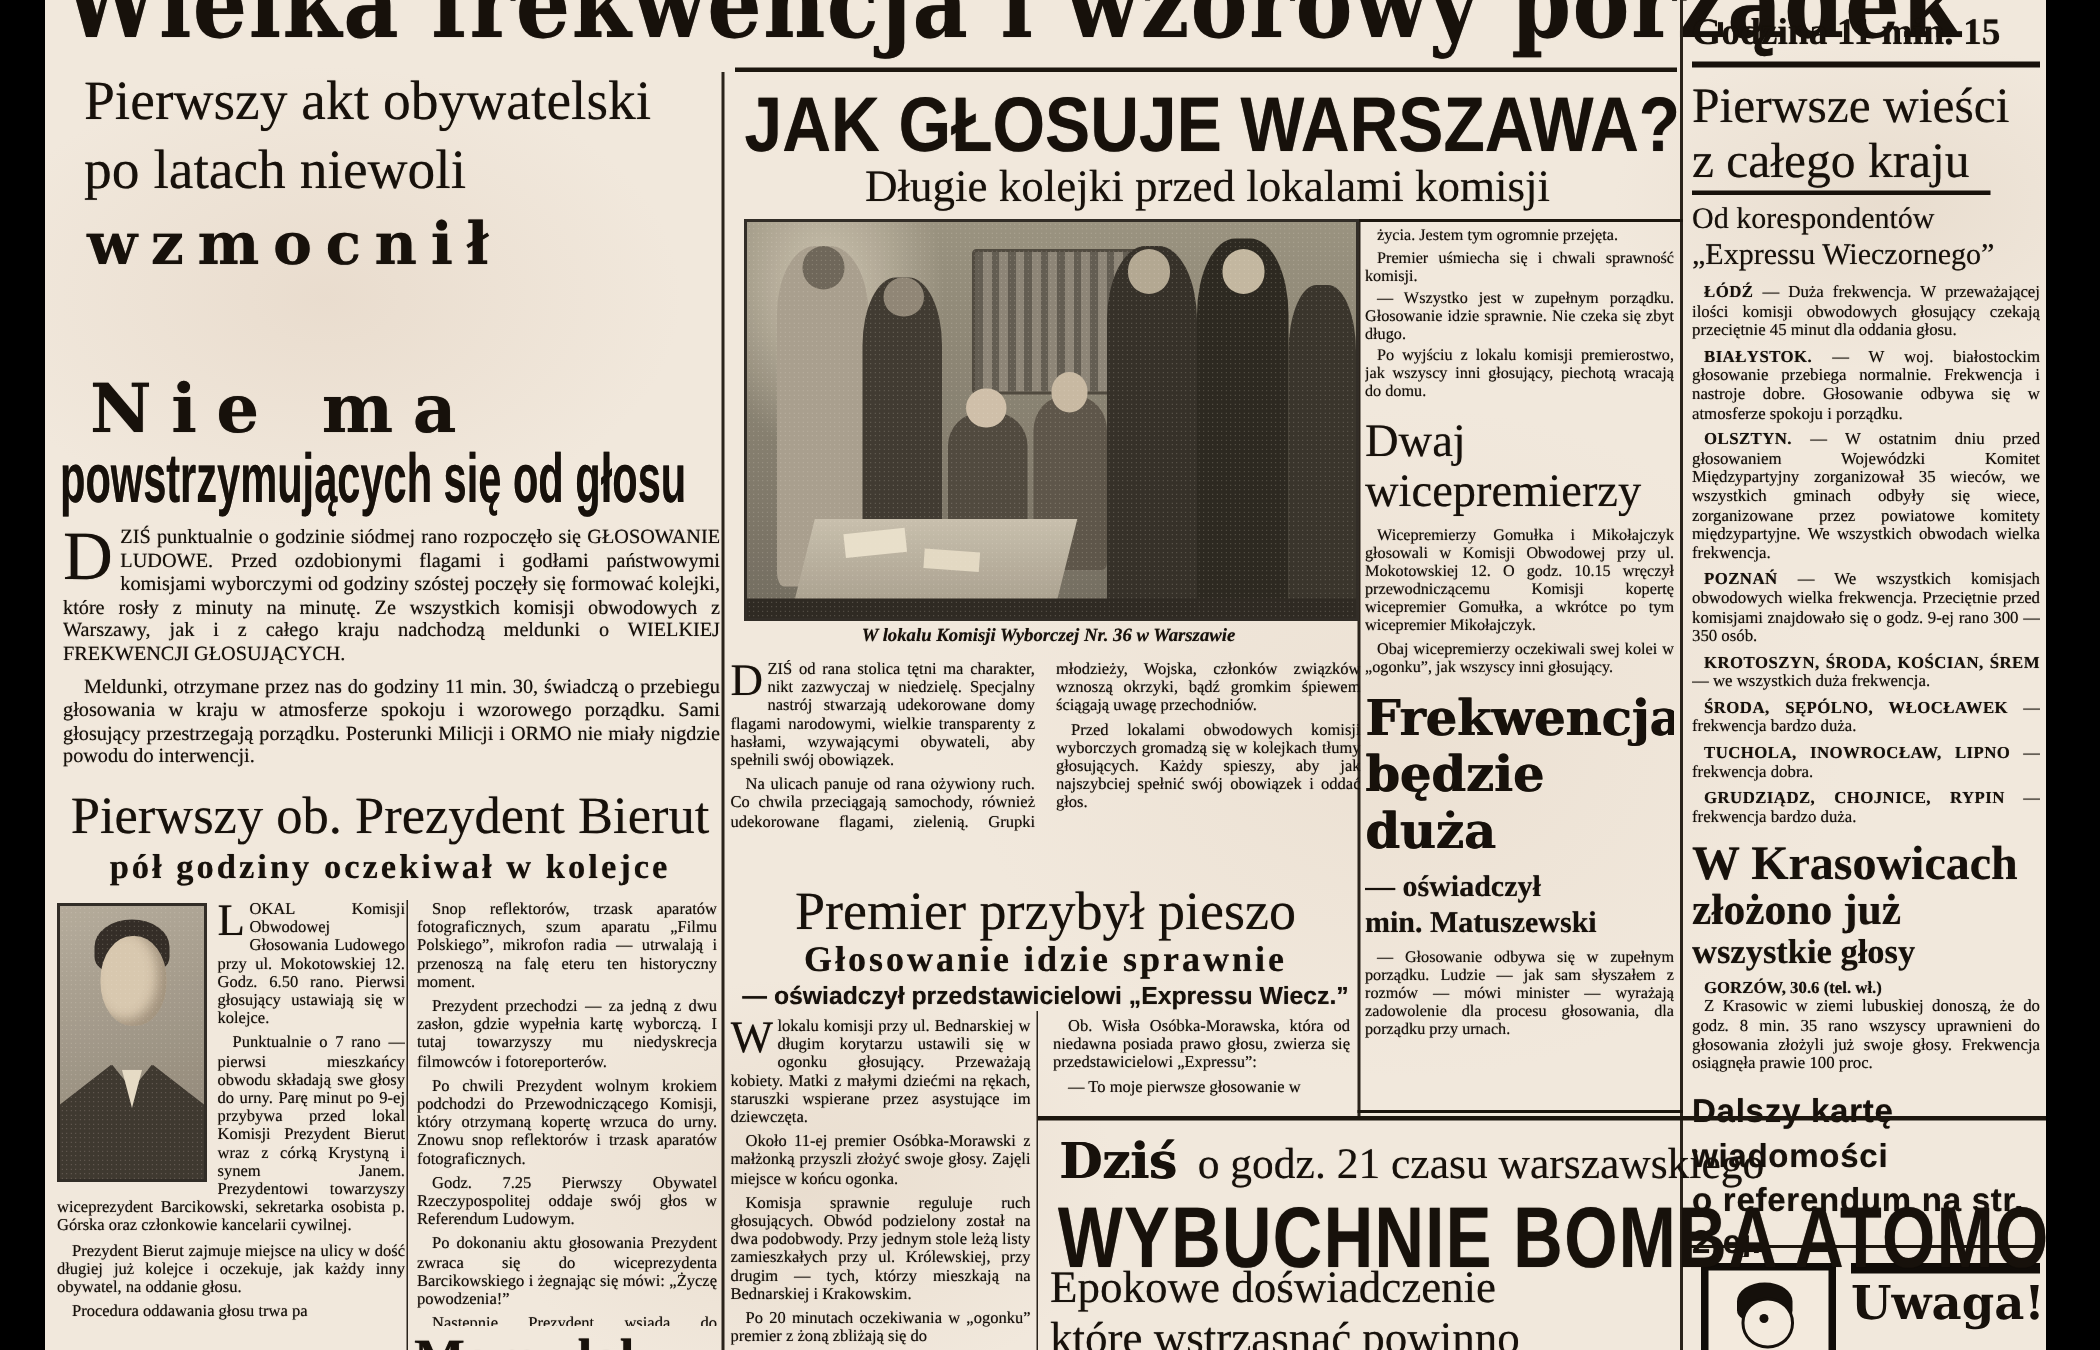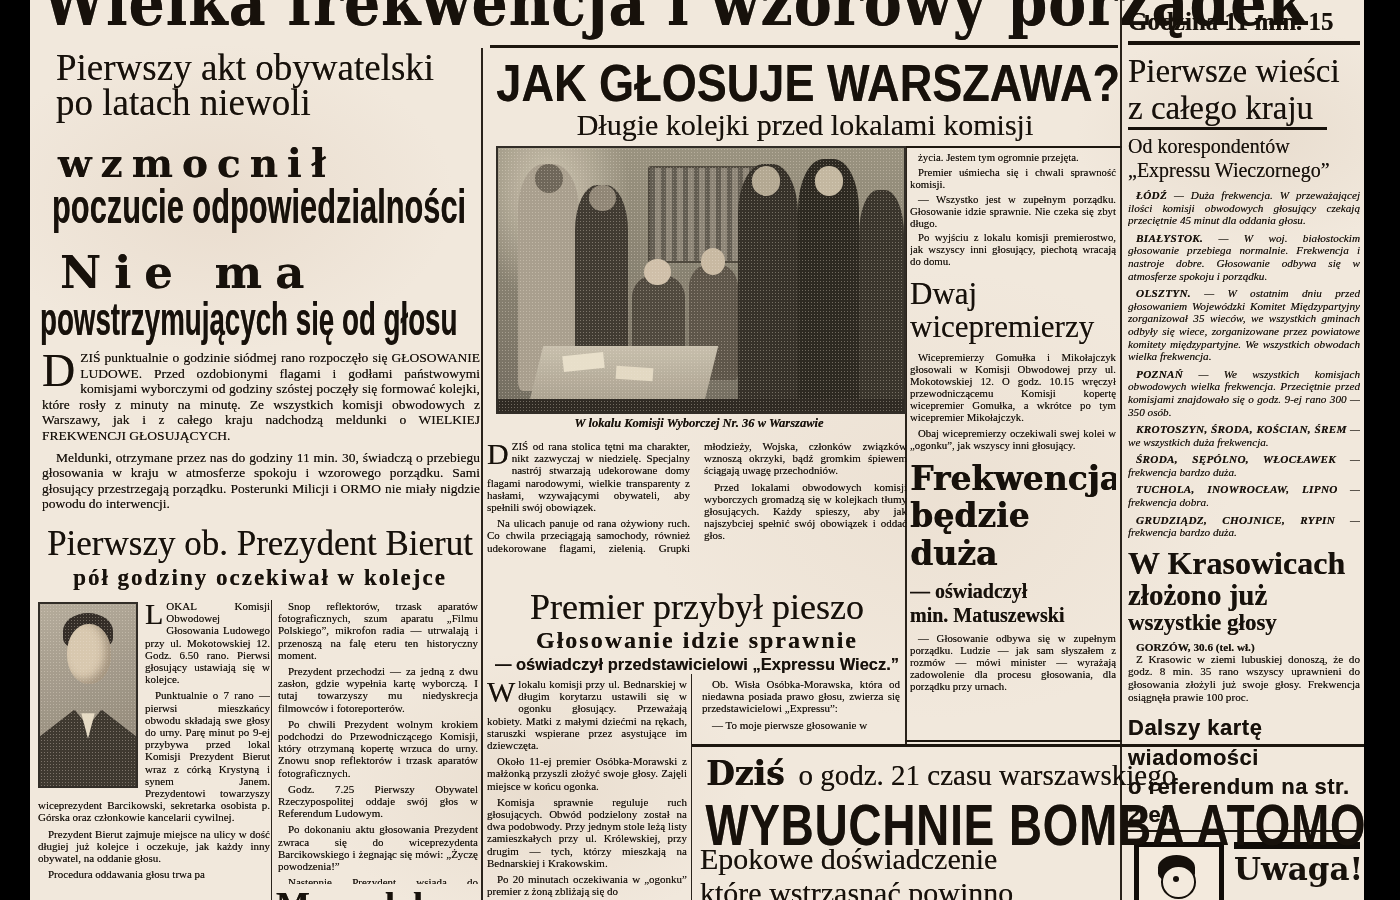--- a/index.html
+++ b/index.html
@@ -26,21 +26,21 @@
   .dropcap-big{float:left;font-size:46px;line-height:38px;padding:2px 5px 0 0;}
   .soft{text-shadow:0 0 .5px rgba(23,17,11,.65);}
   
   .photoframe{position:absolute;border:2px solid #2b2620;overflow:hidden;filter:contrast(.93) sepia(.10);}
   .halftone::after{content:"";position:absolute;inset:0;
       background-image:radial-gradient(rgba(241,232,220,.34) 22%, transparent 24%);
       background-size:3px 3px;pointer-events:none;}
   .fig{position:absolute;border-radius:42% 42% 8% 8% / 20% 20% 4% 4%;}
   .face{position:absolute;border-radius:50%;}
   
-  .dispatch{margin:0 0 5px 0;text-indent:8px;text-align:justify;font-style:italic;}
+  .dispatch{margin:0 0 5px 0;text-indent:8px;text-align:justify;}
   .dispatch b{letter-spacing:.3px;}
   
   .uwaga-wrap{position:absolute;left:1134px;top:842px;width:226px;height:58px;display:flex;overflow:hidden;}
   .uwaga-icon{width:80px;height:70px;border:5px solid #100c08;background:#f3eadd;position:relative;flex:none;}
   .uwaga-txt{flex:1;margin-left:10px;border-top:7px solid #100c08;padding-top:2px;
              font-family:"DejaVu Serif",serif;font-weight:bold;font-size:31px;}
 </style>
 </head>
 <body>
 
@@ -54,25 +54,22 @@
   <div class="hrule" style="left:490px;top:45px;width:628px;"></div>
   <div class="vrule" style="left:481px;top:48px;height:852px;"></div>
   <div class="vrule" style="left:905px;top:148px;height:598px;"></div>
   <div class="vrule" style="left:1120px;top:0;height:900px;width:2px;"></div>
   <div class="vrule" style="left:691px;top:674px;height:226px;width:1px;"></div>
   <div class="vrule" style="left:271px;top:600px;height:300px;width:1px;"></div>
   <div class="hrule" style="left:905px;top:146px;width:217px;height:2px;"></div>
   <div class="hrule" style="left:905px;top:740px;width:217px;height:2px;"></div>
 
   <div class="abs serifhead soft" style="left:56px;top:46px;font-size:37px;">Pierwszy akt obywatelski</div>
-  <div class="abs serifhead soft" style="left:56px;top:81px;font-size:37px;">po latach niewoli</div>
+  <div class="abs serifhead soft" style="left:56px;top:92px;font-size:37px;">po latach niewoli</div>
   <div class="abs slab soft" style="left:58px;top:140px;font-size:39px;letter-spacing:9px;">wzmocnił</div>
-  <div class="abs cond soft" style="left:52px;top:182px;font-size:44px;">
-    <span class="sq" style="transform:scale(.70,1.1);">poczucie odpowiedzialności</span>
-  </div>
 
   <div class="abs slab soft" style="left:60px;top:246px;font-size:45px;letter-spacing:13px;">Nie ma</div>
   <div class="abs cond soft" style="left:40px;top:296px;font-size:42px;">
     <span class="sq" style="transform:scale(.66,1.1);">powstrzymujących się od głosu</span>
   </div>
 
   <div class="abs soft" style="left:42px;top:350px;width:438px;font-size:13.5px;line-height:15.6px;text-align:justify;">
     <p style="margin:0 0 6px 0;"><span class="dropcap-big">D</span><span>ZIŚ punktualnie o godzinie siódmej rano rozpoczęło się GŁOSOWANIE LUDOWE. Przed ozdobionymi flagami i godłami państwowymi komisjami wyborczymi od godziny szóstej poczęły się formować kolejki, które rosły z minuty na minutę. Ze wszystkich komisji obwodowych z Warszawy, jak i z całego kraju nadchodzą meldunki o WIELKIEJ FREKWENCJI GŁOSUJĄCYCH.</span></p>
     <p style="margin:0;text-indent:14px;">Meldunki, otrzymane przez nas do godziny 11 min. 30, świadczą o przebiegu głosowania w kraju w atmosferze spokoju i wzorowego porządku. Sami głosujący przestrzegają porządku. Posterunki Milicji i ORMO nie miały nigdzie powodu do interwencji.</p>
   </div>

